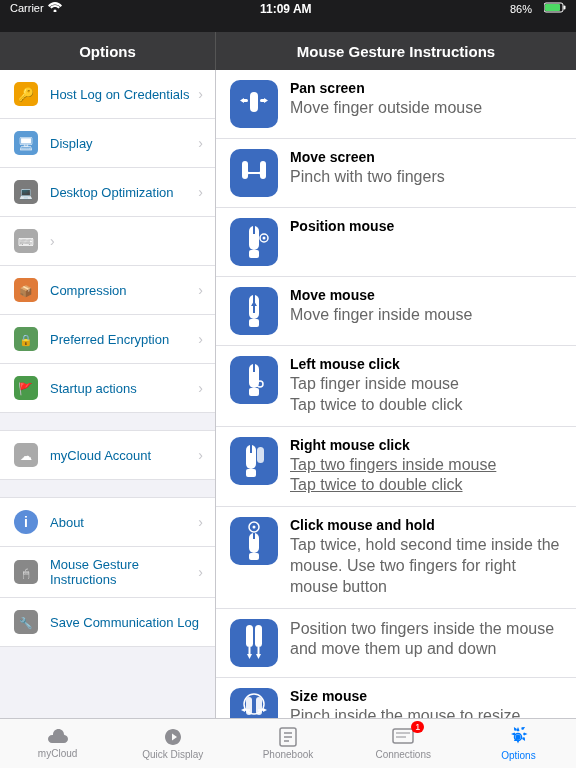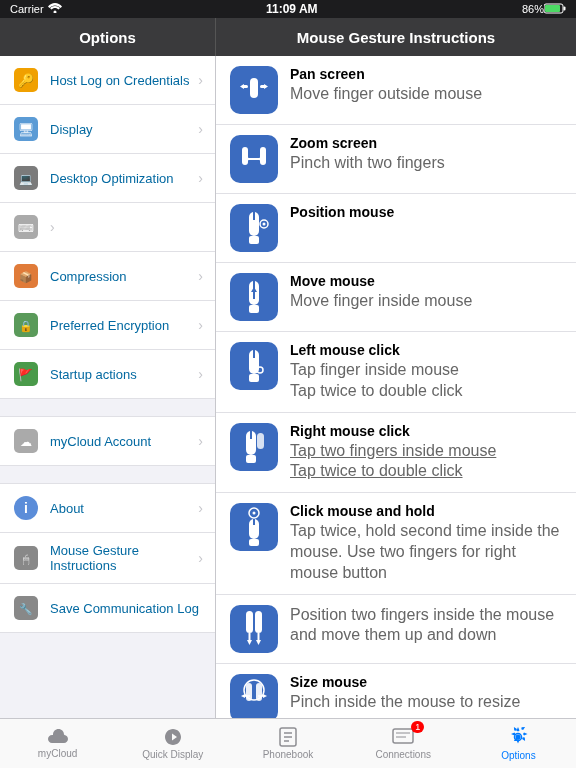--- a/index.html
+++ b/index.html
@@ -12,28 +12,28 @@
       display: flex;
       flex-direction: column;
     }
 
     
     .status-bar {
       background: #1c1c1e;
       color: white;
       display: flex;
       justify-content: space-between;
-      align-items: center;
+      align-items: flex-start;
       padding: 2px 10px;
-      height: 18px;
+      height: 32px;
       font-size: 11px;
       flex-shrink: 0;
     }
     .status-left { display: flex; align-items: center; gap: 4px; }
-    .status-right { display: flex; align-items: center; gap: 0; }
+    .status-right { display: flex; align-items: center; gap: 12px; }
 
     
     .nav-bar {
       background: #3a3a3c;
       display: flex;
       height: 38px;
       flex-shrink: 0;
     }
     .nav-left {
       width: 216px;
@@ -358,21 +358,21 @@
       <div class="gesture-icon">
         <svg width="36" height="40" viewBox="0 0 36 40" fill="white">
           <rect x="6" y="8" width="6" height="18" rx="3" fill="white"></rect>
           <rect x="24" y="8" width="6" height="18" rx="3" fill="white"></rect>
           <line x1="12" y1="20" x2="24" y2="20" stroke="white" stroke-width="2"></line>
           <polygon points="10,17 14,20 10,23" fill="white"></polygon>
           <polygon points="26,17 22,20 26,23" fill="white"></polygon>
         </svg>
       </div>
       <div class="gesture-text">
-        <div class="gesture-title">Zoom screen</div>
+        <div class="gesture-title">Move screen</div>
         <div class="gesture-desc">Pinch with two fingers</div>
       </div>
     </div>
 
     <div class="gesture-item">
       <div class="gesture-icon">
         <svg width="36" height="40" viewBox="0 0 36 40" fill="white">
           <rect x="13" y="4" width="10" height="24" rx="5" fill="white"></rect>
           <line x1="18" y1="4" x2="18" y2="12" stroke="#3b6bbf" stroke-width="2"></line>
           <rect x="13" y="28" width="10" height="8" rx="2" fill="white"></rect>

